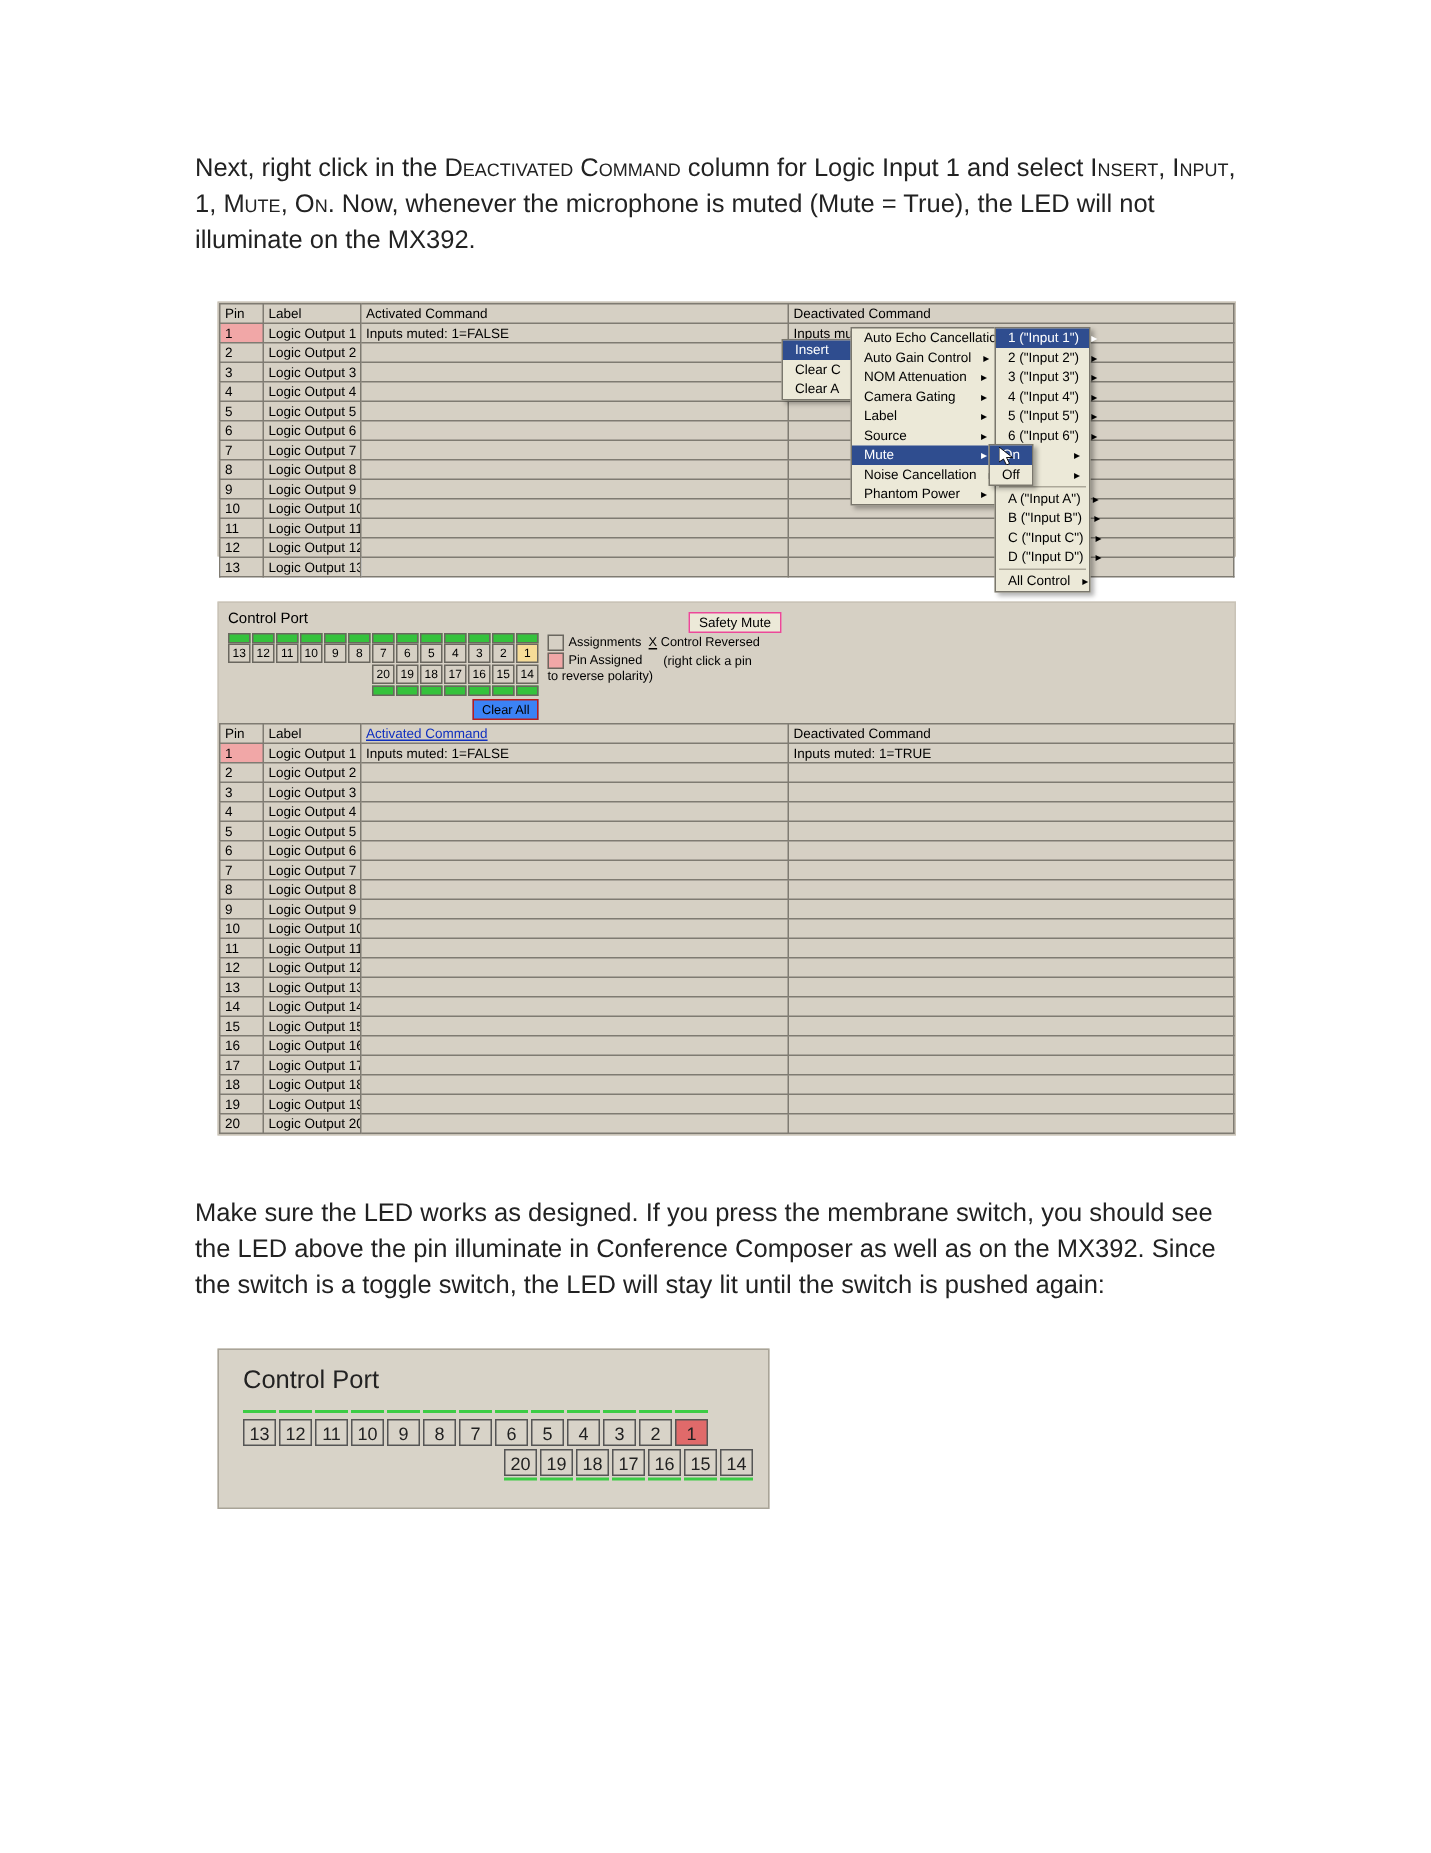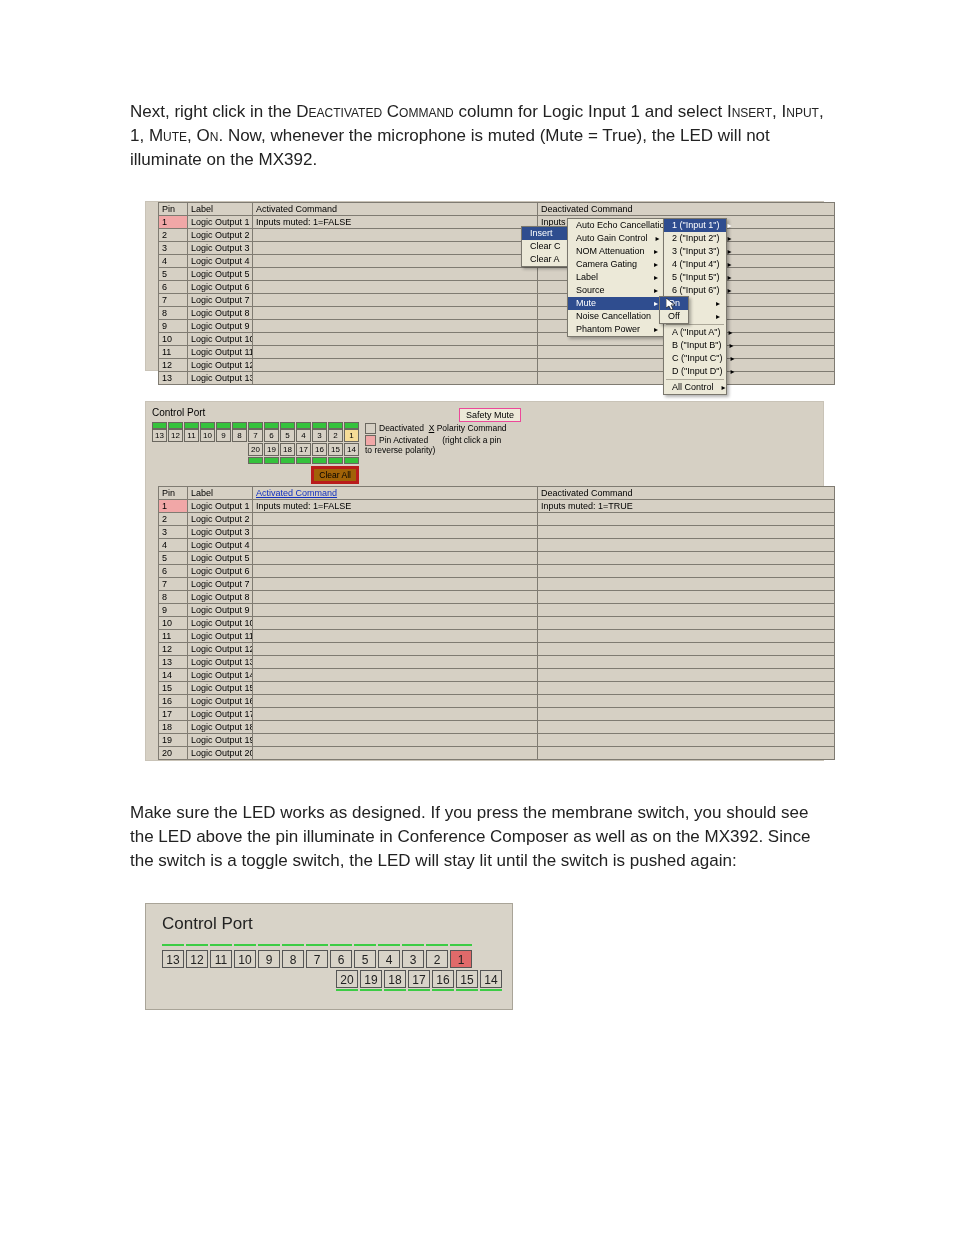--- a/index.html
+++ b/index.html
@@ -28,21 +28,20 @@
     font-size: 9px;
     line-height: 1;
     color: #000;
     border: 1px solid #c9c3b7;
     position: relative;
   }
   .shot table {
     border-collapse: collapse;
     width: 100%;
     table-layout: fixed;
-    margin-left: 12px;
   }
   .shot th, .shot td {
     border: 1px solid #7f7b72;
     padding: 1px 3px;
     text-align: left;
     height: 10px;
     overflow: hidden;
     white-space: nowrap;
     background: #d6d0c4;
     font-weight: normal;
@@ -82,21 +81,21 @@
   }
   .pinbox.on { background:#f6dc97; }
   .ledrow { display:flex; gap:1px; margin-top:1px;}
   .led {
     width:13px; height:5px; border:1px solid #6a675f; background:#b7b2a4;
   }
   .led.g { background:#35c23c; }
   .legend { font-size:8.5px; display:flex; flex-direction:column; gap:1px; margin-left:6px;}
   .legend .sw{display:inline-block;width:9px;height:9px;border:1px solid #6a675f;vertical-align:middle;margin-right:3px;}
   .pa-label{font-size:9px;margin-top:4px;}
-  .btntiny{display:inline-block;border:3px solid #b91c1c;background:#a16207;font-size:8.5px;padding:0 5px;height:12px;line-height:12px;margin-left:4px;}
+  .btntiny{display:inline-block;border:1px solid #b91c1c;background:#3b82f6;font-size:8.5px;padding:0 5px;height:12px;line-height:12px;margin-left:4px;}
   .safety{position:absolute; right:302px; top:6px; font-size:9px; background:#ece9d8; border:1px solid #ec4899; padding:0 6px; height:12px; line-height:12px;}
   
   .bigshot{
     margin:10px 130px 30px 145px;
     width:340px;
     background:#d8d3c8;
     border:1px solid #a9a498;
     padding:10px 10px 14px 16px;
     font-family:Arial,Helvetica,sans-serif;
   }
@@ -315,22 +314,22 @@
                   <div class="led g"></div>
                   <div class="led g"></div>
                   <div class="led g"></div>
                   <div class="led g"></div>
                 </div>
             </div>
           </div>
           <div style="text-align:right;margin-top:2px;"><span class="btntiny">Clear All</span></div>
         </div>
         <div class="legend" style="margin-top:2px;">
-          <div><span class="sw" style="background:#d6d0c4"></span><span>Deactivated</span>&nbsp;&nbsp;<u>X</u>&nbsp;<span>Polarity Command</span></div>
-          <div><span class="sw" style="background:#f1a7a7"></span><span>Pin Activated</span><span style="margin-left:14px;white-space:pre;">(right click a pin
+          <div><span class="sw" style="background:#d6d0c4"></span><span>Assignments</span>&nbsp;&nbsp;<u>X</u>&nbsp;<span>Control Reversed</span></div>
+          <div><span class="sw" style="background:#f1a7a7"></span><span>Pin Assigned</span><span style="margin-left:14px;white-space:pre;">(right click a pin
 to reverse polarity)</span></div>
         </div>
       </div>
     </div>
     <table>
       <thead>
         <tr>
           <th class="col-pin">Pin</th>
           <th class="col-label">Label</th>
           <th style="width:278px;color:#1030c0;text-decoration:underline">Activated Command</th>

